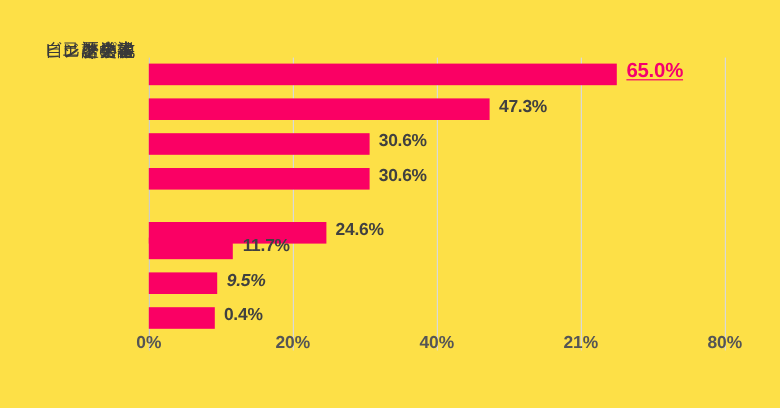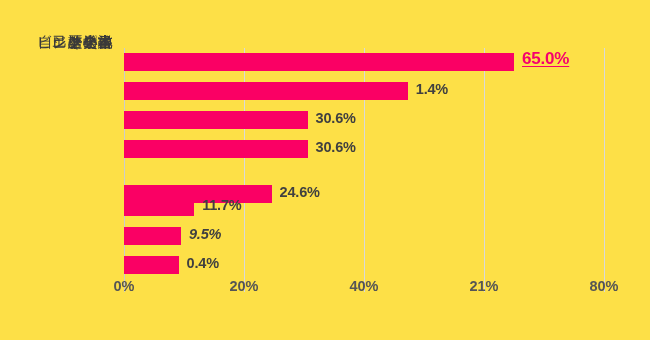--- a/index.html
+++ b/index.html
@@ -153,21 +153,21 @@
         <div class="gridline" style="left: 360px;"></div>
         <div class="gridline" style="left: 480px;"></div>
       </div>
     <div id="bars">
         <div class="row" style="top: 0px;">
           <div class="bar" title="小説 65.0%" style="width: 390px; background: rgb(250, 0, 100);"></div>
           <div class="bar-value highlight" style="left: 398px;">65.0%</div>
         </div>
         <div class="row" style="top: 29px;">
           <div class="bar" title="エッセイ 47.3%" style="width: 283.8px; background: rgb(250, 0, 100);"></div>
-          <div class="bar-value" style="left: 291.8px;">1.4%</div>
+          <div class="bar-value" style="left: 291.8px;">47.3%</div>
         </div>
         <div class="row" style="top: 58px;">
           <div class="bar" title="自己啓発本 30.6%" style="width: 183.6px; background: rgb(250, 0, 100);"></div>
           <div class="bar-value" style="left: 191.6px;">30.6%</div>
         </div>
         <div class="row" style="top: 87px;">
           <div class="bar" title="ビジネス書 30.6%" style="width: 183.6px; background: rgb(250, 0, 100);"></div>
           <div class="bar-value" style="left: 191.6px;">30.6%</div>
         </div>
         <div class="row" style="top: 132px;">

